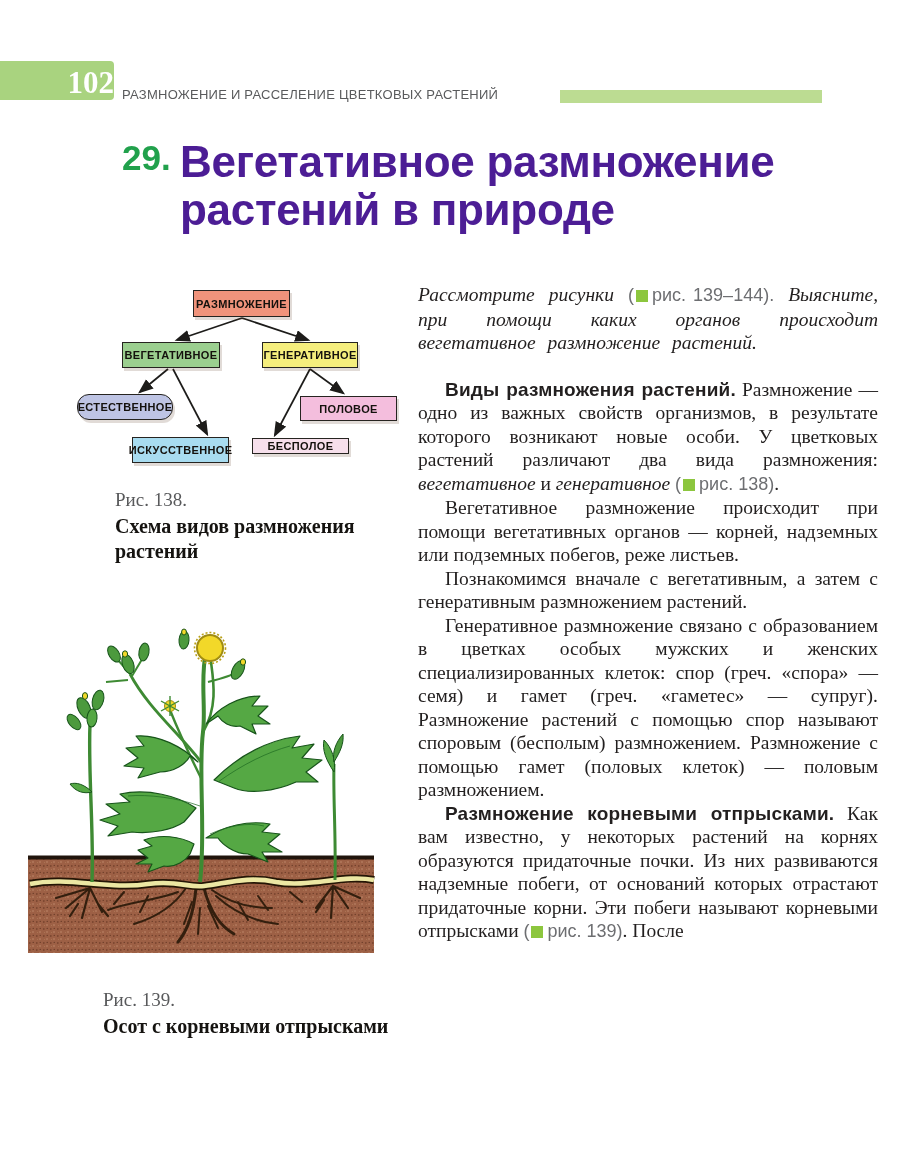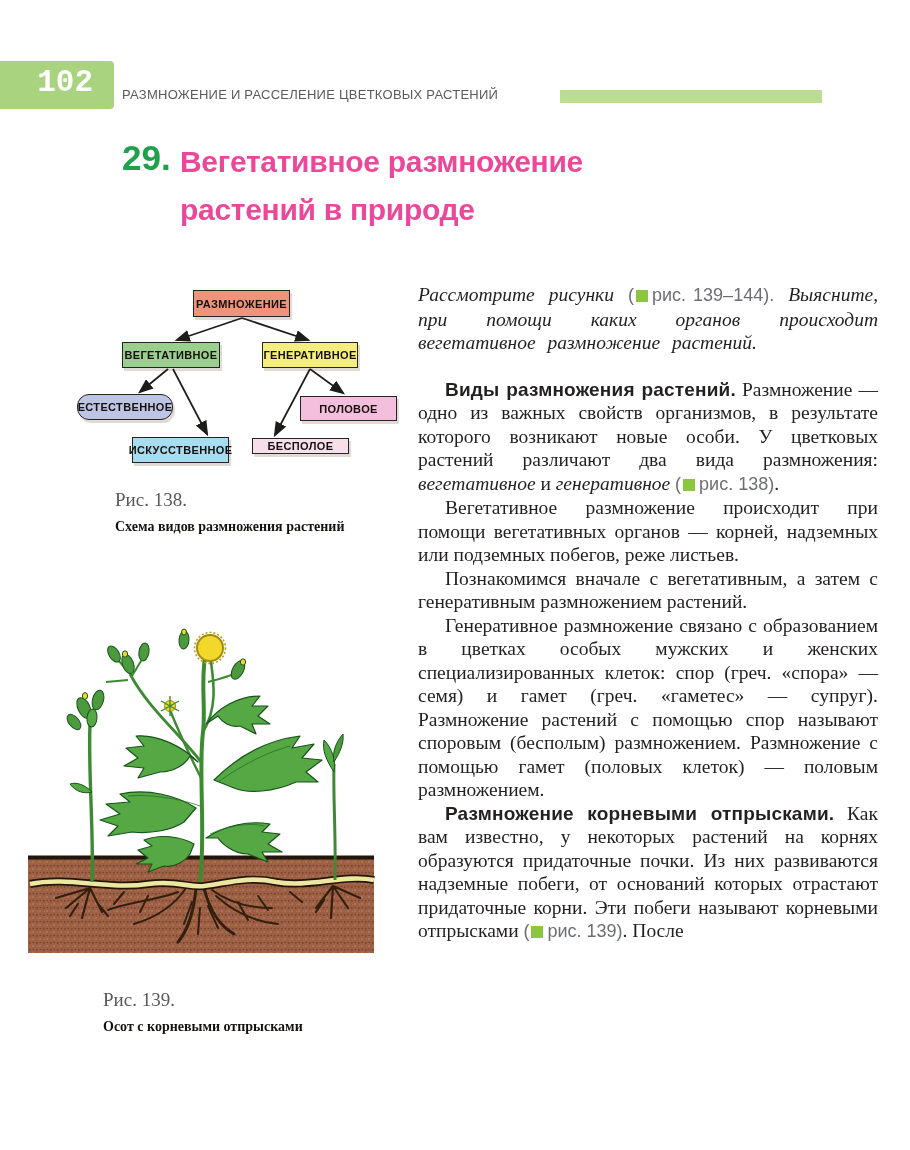--- a/index.html
+++ b/index.html
@@ -1,33 +1,33 @@
 <!DOCTYPE html>
 <html lang="ru"><head>
 <meta charset="utf-8">
 <style>
   html,body{margin:0;padding:0;background:#ffffff;}
   body{width:910px;height:1150px;position:relative;overflow:hidden;
        font-family:"Liberation Serif",serif;color:#221f1f;}
 
   
-  .pagenum{position:absolute;left:0;top:61px;width:114px;height:48px;
-    box-sizing:border-box;padding-right:21px;border-radius:0 4px 4px 0;
-    color:#fff;font-family:Liberation Mono, monospace;font-weight:bold;
+  .pagenum{position:absolute;left:0;top:61px;width:114px;height:39px;
+    box-sizing:border-box;padding-right:0;border-radius:0 4px 4px 0;
+    color:#fff;font-family:Liberation Serif, serif;font-weight:bold;
     font-size:31px;line-height:44px;text-align:right;}
   .running-head{position:absolute;left:122px;top:87px;
     font-family:"Liberation Sans",sans-serif;font-size:13px;color:#595a5c;
     letter-spacing:.25px;white-space:nowrap;}
   .head-bar{position:absolute;left:560px;top:90px;width:262px;height:13px;}
 
   .sec-num{position:absolute;left:111px;top:138px;
     font-family:"Liberation Sans",sans-serif;font-weight:bold;font-size:35px;margin-left:11px;}
   .sec-title{position:absolute;left:180px;top:138px;
-    font-family:"Liberation Sans",sans-serif;font-weight:bold;font-size:30px;
-    line-height:48px;color:#ec4899;letter-spacing:-.3px;}
+    font-family:"Liberation Sans",sans-serif;font-weight:bold;font-size:44px;
+    line-height:48px;color:#4c1d95;letter-spacing:-.3px;}
 
   
   .flowchart{position:absolute;left:60px;top:283px;width:350px;height:192px;}
   .fc-arrows{position:absolute;left:0;top:0;width:100%;height:100%;}
   .fc-box{position:absolute;box-sizing:border-box;border:1.6px solid #262420;
     display:flex;align-items:center;justify-content:center;
     font-family:"Liberation Sans",sans-serif;font-weight:bold;font-size:11px;
     letter-spacing:.35px;color:#14110d;white-space:nowrap;
     box-shadow:2px 3px 0 rgba(90,58,34,.18);}
   .fc-n0{left:133px;top:7px;  width:97px;height:27px;}
@@ -36,21 +36,21 @@
   .fc-n3{left:17px; top:111px;width:96px;height:26px;}
   .fc-n4{left:240px;top:113px;width:97px;height:25px;}
   .fc-n5{left:72px; top:154px;width:97px;height:26px;}
   .fc-n6{left:192px;top:155px;width:97px;height:16px;}
 
   
   .caption{position:absolute;font-family:Liberation Serif, serif;margin-top:12px;}
   .cap138{left:115px;top:477px;width:285px;}
   .cap139{left:103px;top:977px;width:300px;}
   .cap-ref{font-size:19px;color:#58595b;margin-bottom:3px;}
-  .cap-text{font-size:14px;font-weight:bold;color:#151310;line-height:25px;}
+  .cap-text{font-size:20px;font-weight:bold;color:#151310;line-height:25px;}
 
   
   .plant{position:absolute;left:28px;top:612px;width:348px;height:345px;}
 
   
   .article{position:absolute;left:418px;top:283px;width:460px;
     font-size:19.5px;line-height:23.5px;text-align:justify;color:#221f1f;}
   .article p{margin:0;}
   .intro{font-style:italic;word-spacing:7px;margin-bottom:23px !important;}
   .ind{text-indent:27px;}

